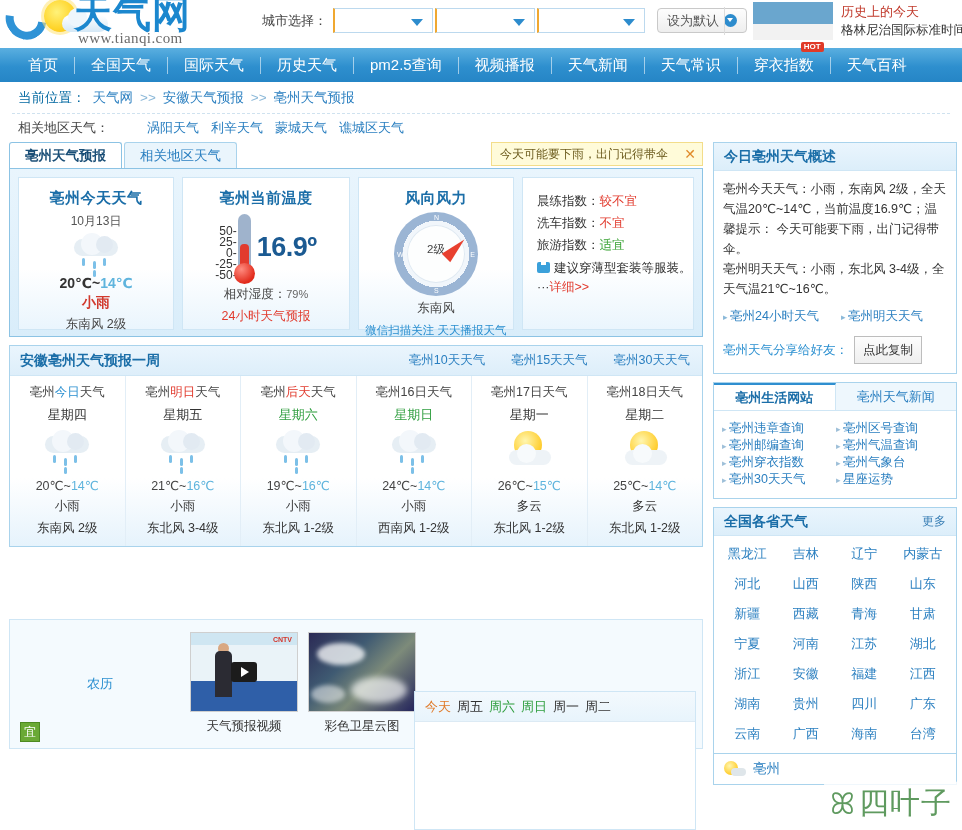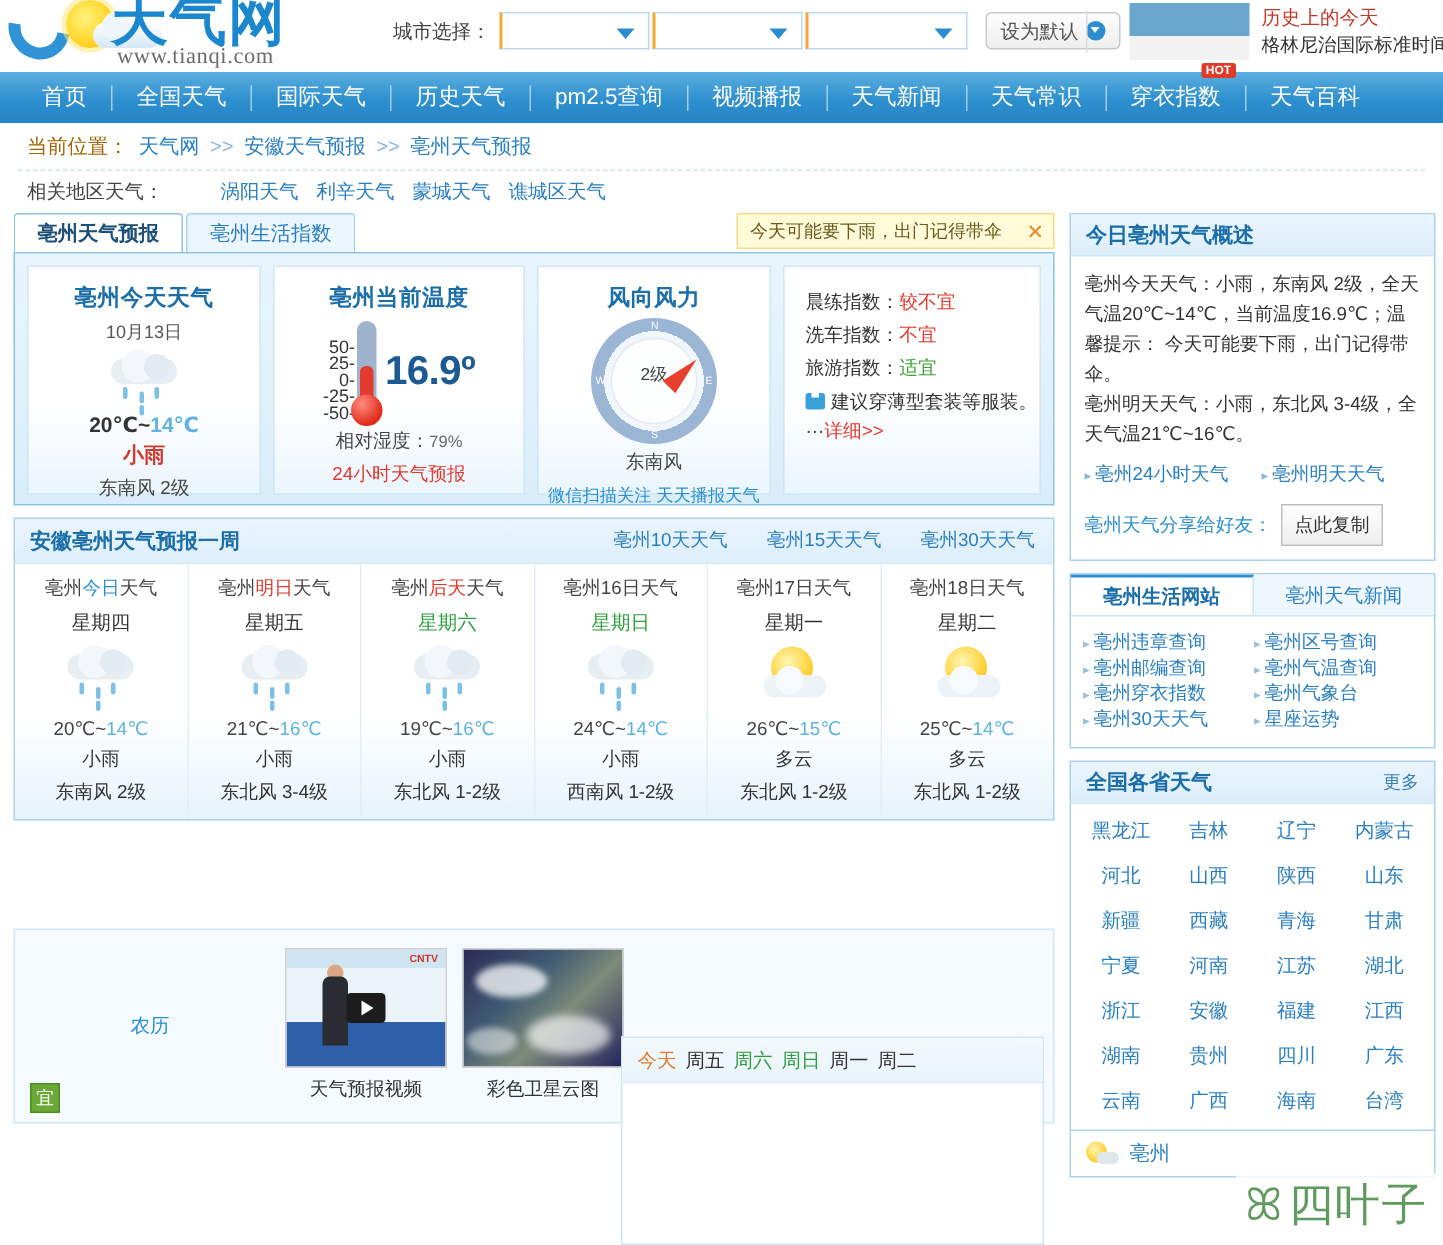--- a/index.html
+++ b/index.html
@@ -88,21 +88,21 @@
     font-size:8px; line-height:10px; padding:0 3px; border-radius:2px;
     font-family:"Liberation Sans",sans-serif; font-weight:bold;
   }
 
   
   .crumbwrap { width:938px; margin:0 auto; }
   .crumb {
     height:32px; display:flex; align-items:center; gap:7px;
     border-bottom:1px dashed #cfe2ef; font-size:13.5px; padding-left:6px;
   }
-  .crumb .cur { color:#a16207; }
+  .crumb .cur { color:#0369a1; }
   .crumb a { color:#2a7fc0; }
   .crumb .gt { color:#8bb8d8; }
   .related {
     height:28px; display:flex; align-items:center; gap:12px; font-size:13px;
     padding-left:6px; color:#444;
   }
   .related a { color:#2a7fc0; }
 
   
   .page { width:952px; margin:0 auto; display:flex; gap:10px; padding-left:4px; }
@@ -387,21 +387,21 @@
       </span>
   </div>
 </div>
 
 <div class="page">
 
   <div class="col-left">
 
     <div class="tabsrow">
       <div class="tab active">亳州天气预报</div>
-      <div class="tab idle">亳州生活指数</div>
+      <div class="tab idle">相关地区天气</div>
       <div class="alert">
         <span>今天可能要下雨，出门记得带伞</span>
         <span class="x">✕</span>
       </div>
     </div>
 
     <div class="maincard">
 
       <div class="panel p1">
         <div class="panel-title">亳州今天天气</div>

